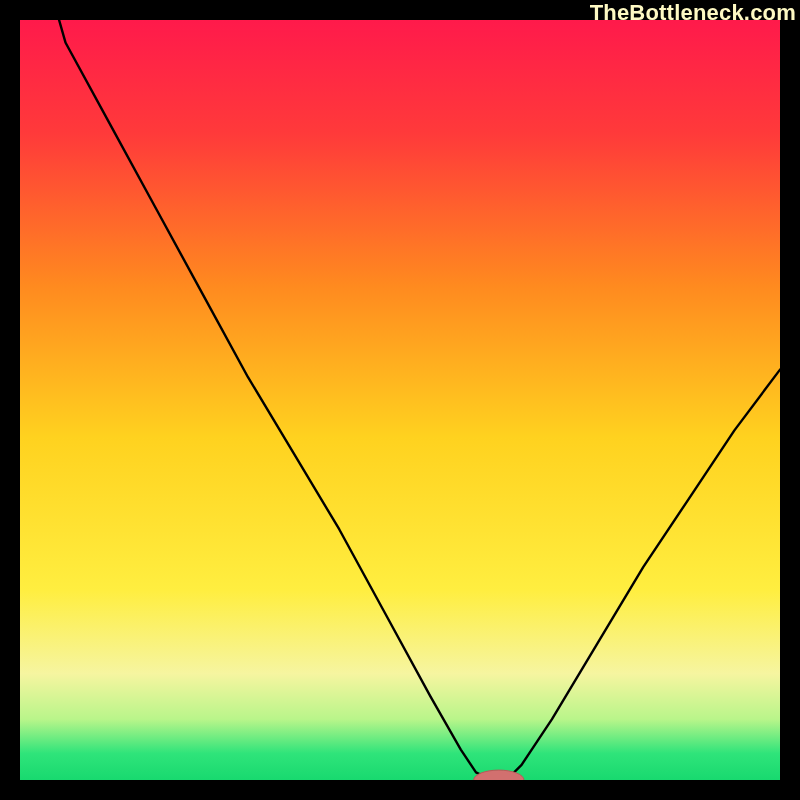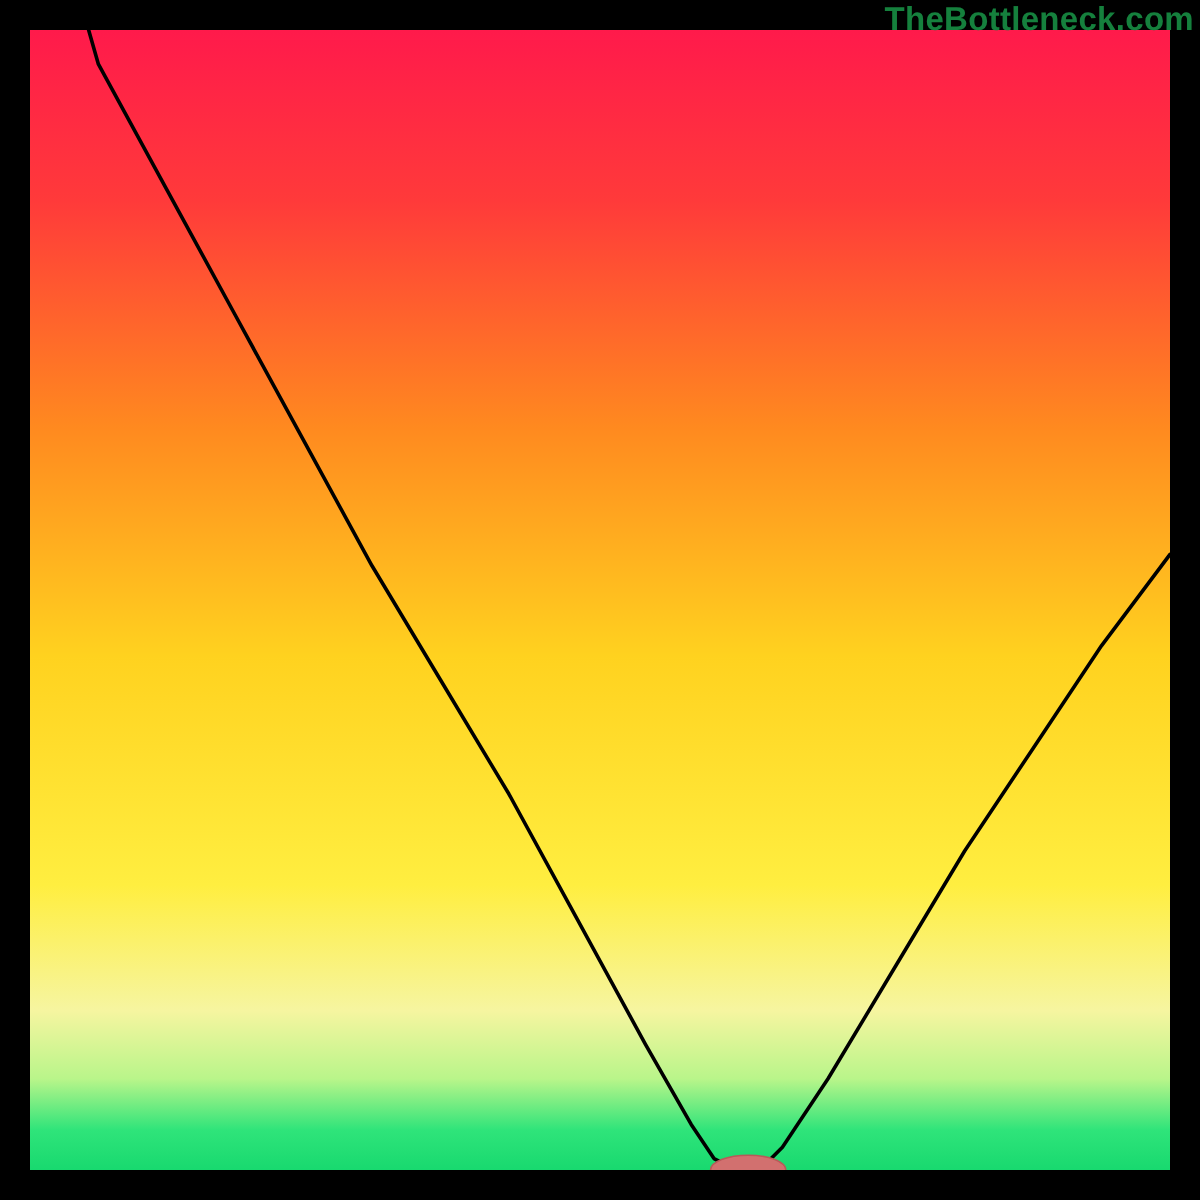--- a/index.html
+++ b/index.html
@@ -23,21 +23,21 @@
     width: 760px;
     height: 760px;
   }
   .watermark {
     position: absolute;
     top: 0px;
     right: 4px;
     font-family: Arial, Helvetica, sans-serif;
     font-size: 22px;
     font-weight: 600;
-    color: #15803d;
+    color: #fef9c3;
     letter-spacing: 0.2px;
     user-select: none;
   }
 </style>
 </head>
 <body>
 
 <div class="frame">
   <svg class="plot" viewBox="0 0 760 760">
     <defs>

